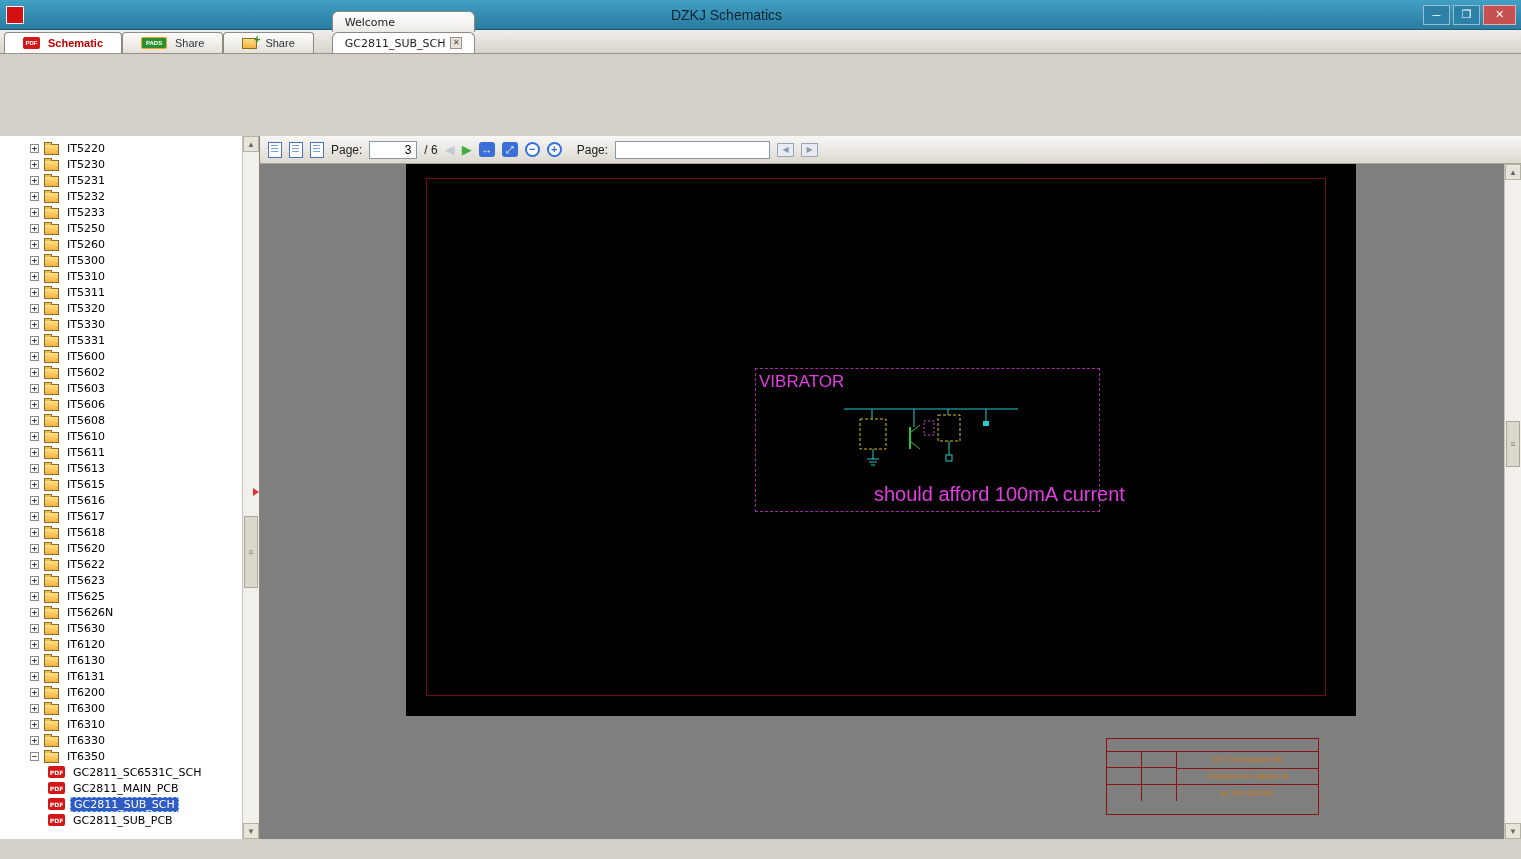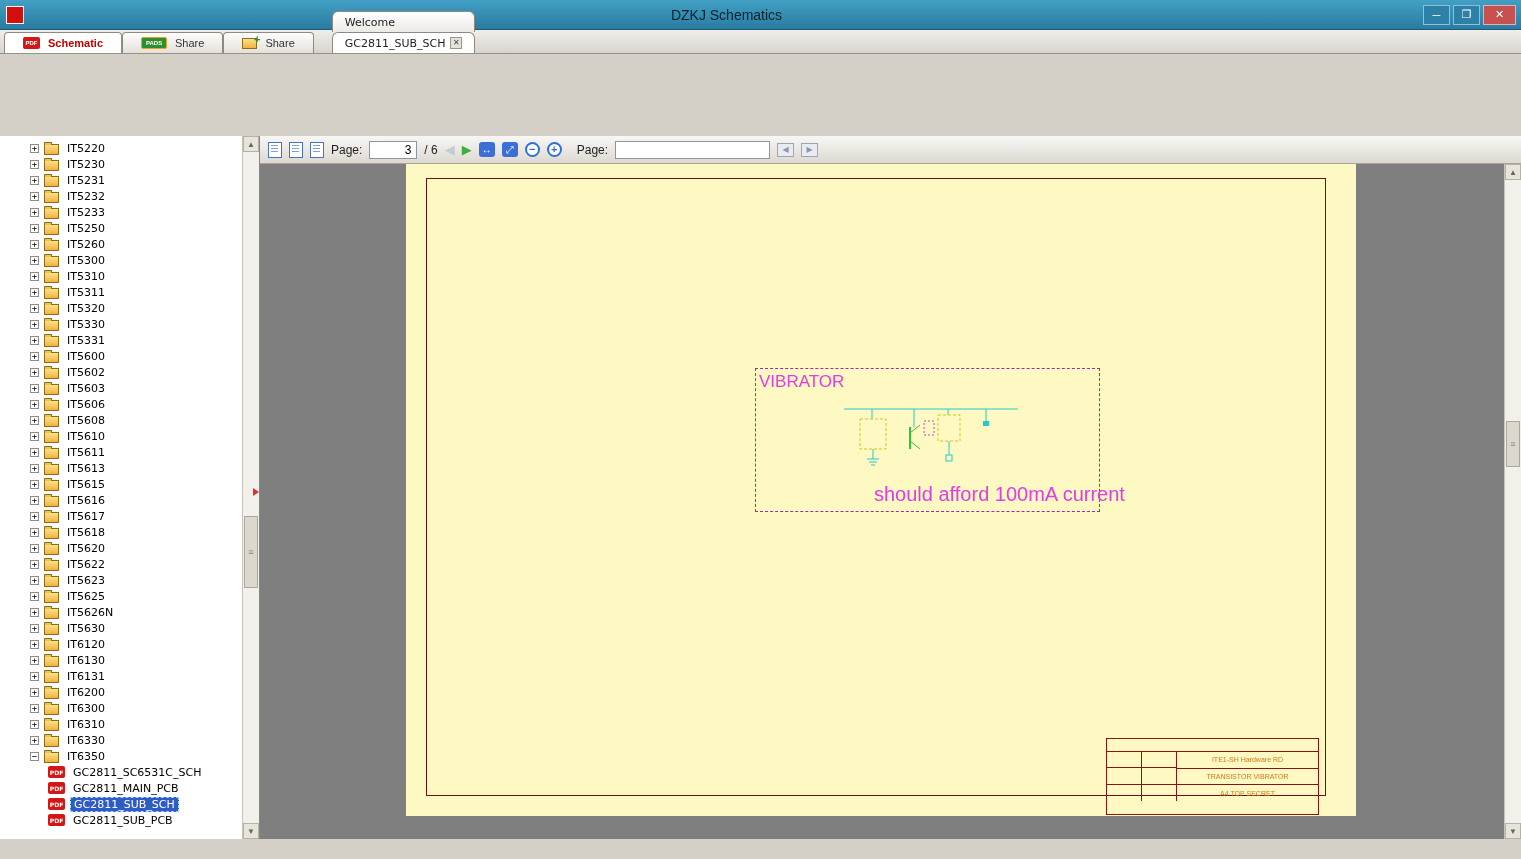--- a/index.html
+++ b/index.html
@@ -92,21 +92,21 @@
     align-items:center; justify-content:center; cursor:default; }
   .zoomico { width:15px; height:15px; border-radius:50%; border:2px solid #2f6fe0; background:#fff; color:#2f6fe0;
     font-weight:bold; font-size:11px; line-height:1; display:flex; align-items:center; justify-content:center; cursor:default; }
   .find-input { width:155px; height:18px; border:1px solid #8a96a8; font-size:12px; padding:0 4px; }
   .searchnav { width:17px; height:14px; background:#e8ecf2; border:1px solid #9aa6b5; color:#8b98a8; font-size:8px;
     display:flex; align-items:center; justify-content:center; cursor:default; }
   .fontico { color:#1a3c8c; font-weight:bold; font-size:12px; cursor:default;margin-top:40px; }
 
   
   .viewer { position:absolute; top:28px; left:0; right:17px; bottom:0; overflow:hidden; }
-  .page { position:absolute; left:146px; top:0; width:950px; height:652px; background:#fef9c3; }
+  .page { position:absolute; left:146px; top:0; width:950px; height:552px; background:#000000; }
   .inner-border { position:absolute; left:20px; top:14px; right:30px; bottom:20px; border:1px solid #6f0f0f; }
   .region { position:absolute; left:349px; top:204px; width:345px; height:144px; border:1px dashed #a02ca0; }
   .region-title { position:absolute; left:3px; top:3px; color:#e23ce2; font-size:17px; }
   .region-note { position:absolute; left:118px; bottom:5px; color:#e23ce2; font-size:20px; white-space:nowrap; }
   .circuit { position:absolute; left:80px; top:28px; }
 
   .titleblock { position:absolute; left:700px; top:574px; width:213px; height:77px; border:1px solid #8a1414;
     font-size:6px; color:#cf7a1e; }
   .tb-thin { height:13px; border-bottom:1px solid #8a1414; padding:2px 3px; overflow:hidden; }
   .tb-body { display:flex; height:49px; }

